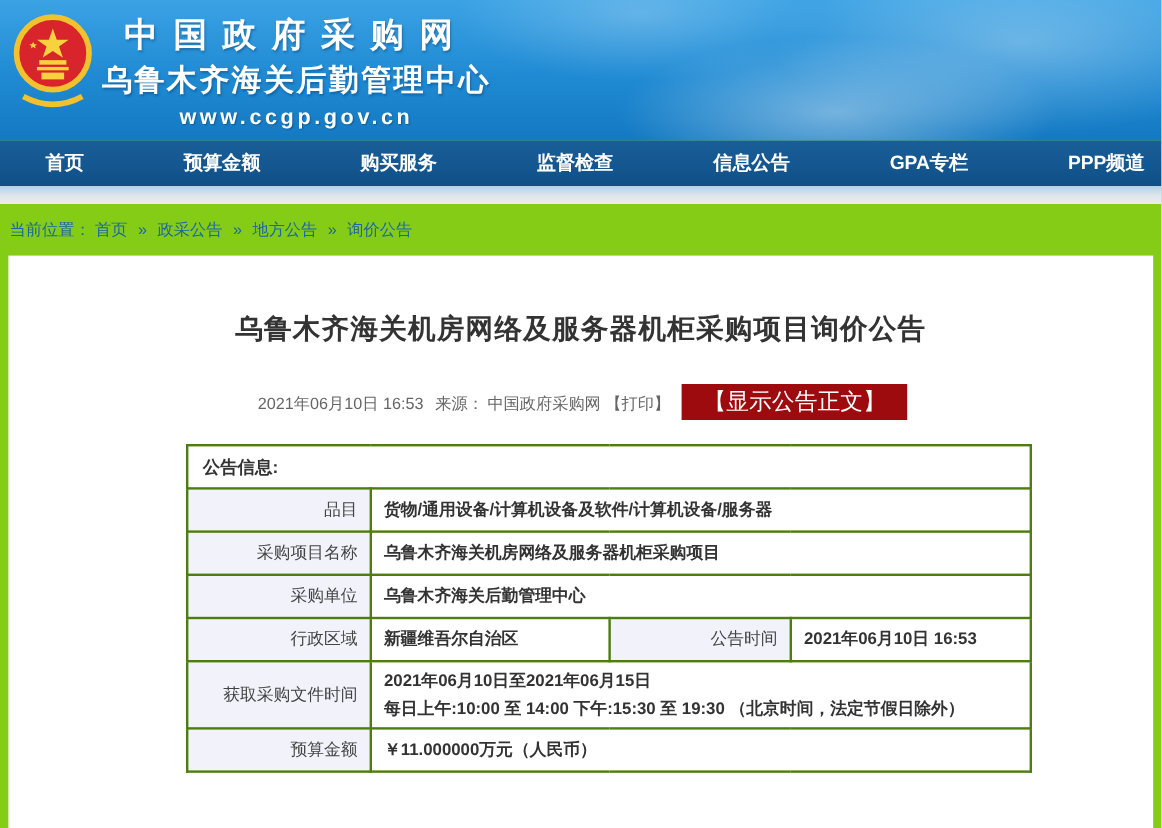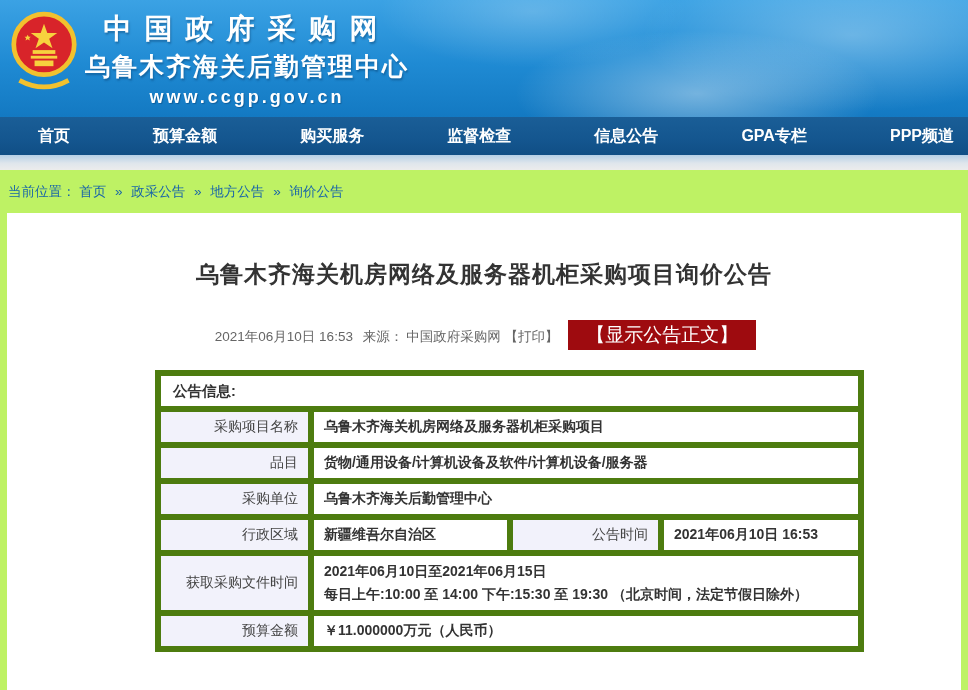--- a/index.html
+++ b/index.html
@@ -2,21 +2,21 @@
 <html><head>
 <meta charset="utf-8">
 <style>
   * { margin:0; padding:0; box-sizing:border-box; }
   html,body { width:968px; }
   body {
     font-family: "Liberation Sans", "DejaVu Sans", sans-serif;
     background:#ececec;
     width:968px; height:690px; overflow:hidden;
   }
-  .page { width:968px; height:690px; overflow:hidden; background:#bef264; }
+  .page { width:968px; height:690px; overflow:hidden; background:#84cc16; }
 
   
   .site-header {
     height:117px;
     background:
       radial-gradient(ellipse 260px 90px at 72% 80%, rgba(255,255,255,.40), rgba(255,255,255,0) 70%),
       radial-gradient(ellipse 300px 110px at 88% 30%, rgba(255,255,255,.30), rgba(255,255,255,0) 70%),
       radial-gradient(ellipse 220px 80px at 55% 10%, rgba(255,255,255,.22), rgba(255,255,255,0) 70%),
       linear-gradient(180deg,#3ba2e4 0%, #1f8ad3 55%, #1379c2 100%);
     display:flex; align-items:flex-start; position:relative;
@@ -55,21 +55,21 @@
     padding:2px 18px; margin-left:6px; font-size:19px; cursor:pointer;
   }
   .summary-heading { text-align:center; margin-top:40px; font-size:14.5px; font-weight:bold; color:#b30000; }
 
   
   .info-table {
     margin:20px 0 0 148px; width:703px;
     border-collapse:collapse; table-layout:fixed;
     font-size:14px; color:#333;
   }
-  .info-table td { border:6px solid #4d7c0f; height:36px; padding:4px 10px; vertical-align:middle; }
+  .info-table td { border:2px solid #4d7c0f; height:36px; padding:4px 10px; vertical-align:middle; }
   .info-table .th-row td { background:#fff; font-weight:bold; font-size:14.5px; color:#333; padding-left:12px; }
   .info-table .lbl { background:#f2f2fb; text-align:right; color:#444; font-weight:normal; }
   .info-table .val { background:#fff; font-weight:bold; color:#333; }
   .info-table .val .line { display:block; line-height:23px; }
 </style>
 </head>
 <body>
 
 <div class="page">
 
@@ -131,26 +131,26 @@
           <col style="width:153px">
           <col style="width:199px">
           <col style="width:151px">
           <col style="width:200px">
         </colgroup>
       <tbody>
           <tr class="th-row">
         <td colspan="4">公告信息:</td>
       </tr>
       <tr>
+        <td class="lbl">品目</td>
+        <td class="val" colspan="3">货物/通用设备/计算机设备及软件/计算机设备/服务器</td>
+      </tr>
+      <tr>
         <td class="lbl">采购项目名称</td>
         <td class="val" colspan="3">乌鲁木齐海关机房网络及服务器机柜采购项目</td>
-      </tr>
-      <tr>
-        <td class="lbl">品目</td>
-        <td class="val" colspan="3">货物/通用设备/计算机设备及软件/计算机设备/服务器</td>
       </tr>
       <tr>
         <td class="lbl">采购单位</td>
         <td class="val" colspan="3">乌鲁木齐海关后勤管理中心</td>
       </tr>
       <tr>
         <td class="lbl">行政区域</td>
         <td class="val">新疆维吾尔自治区</td>
         <td class="lbl">公告时间</td>
         <td class="val">2021年06月10日 16:53</td>

